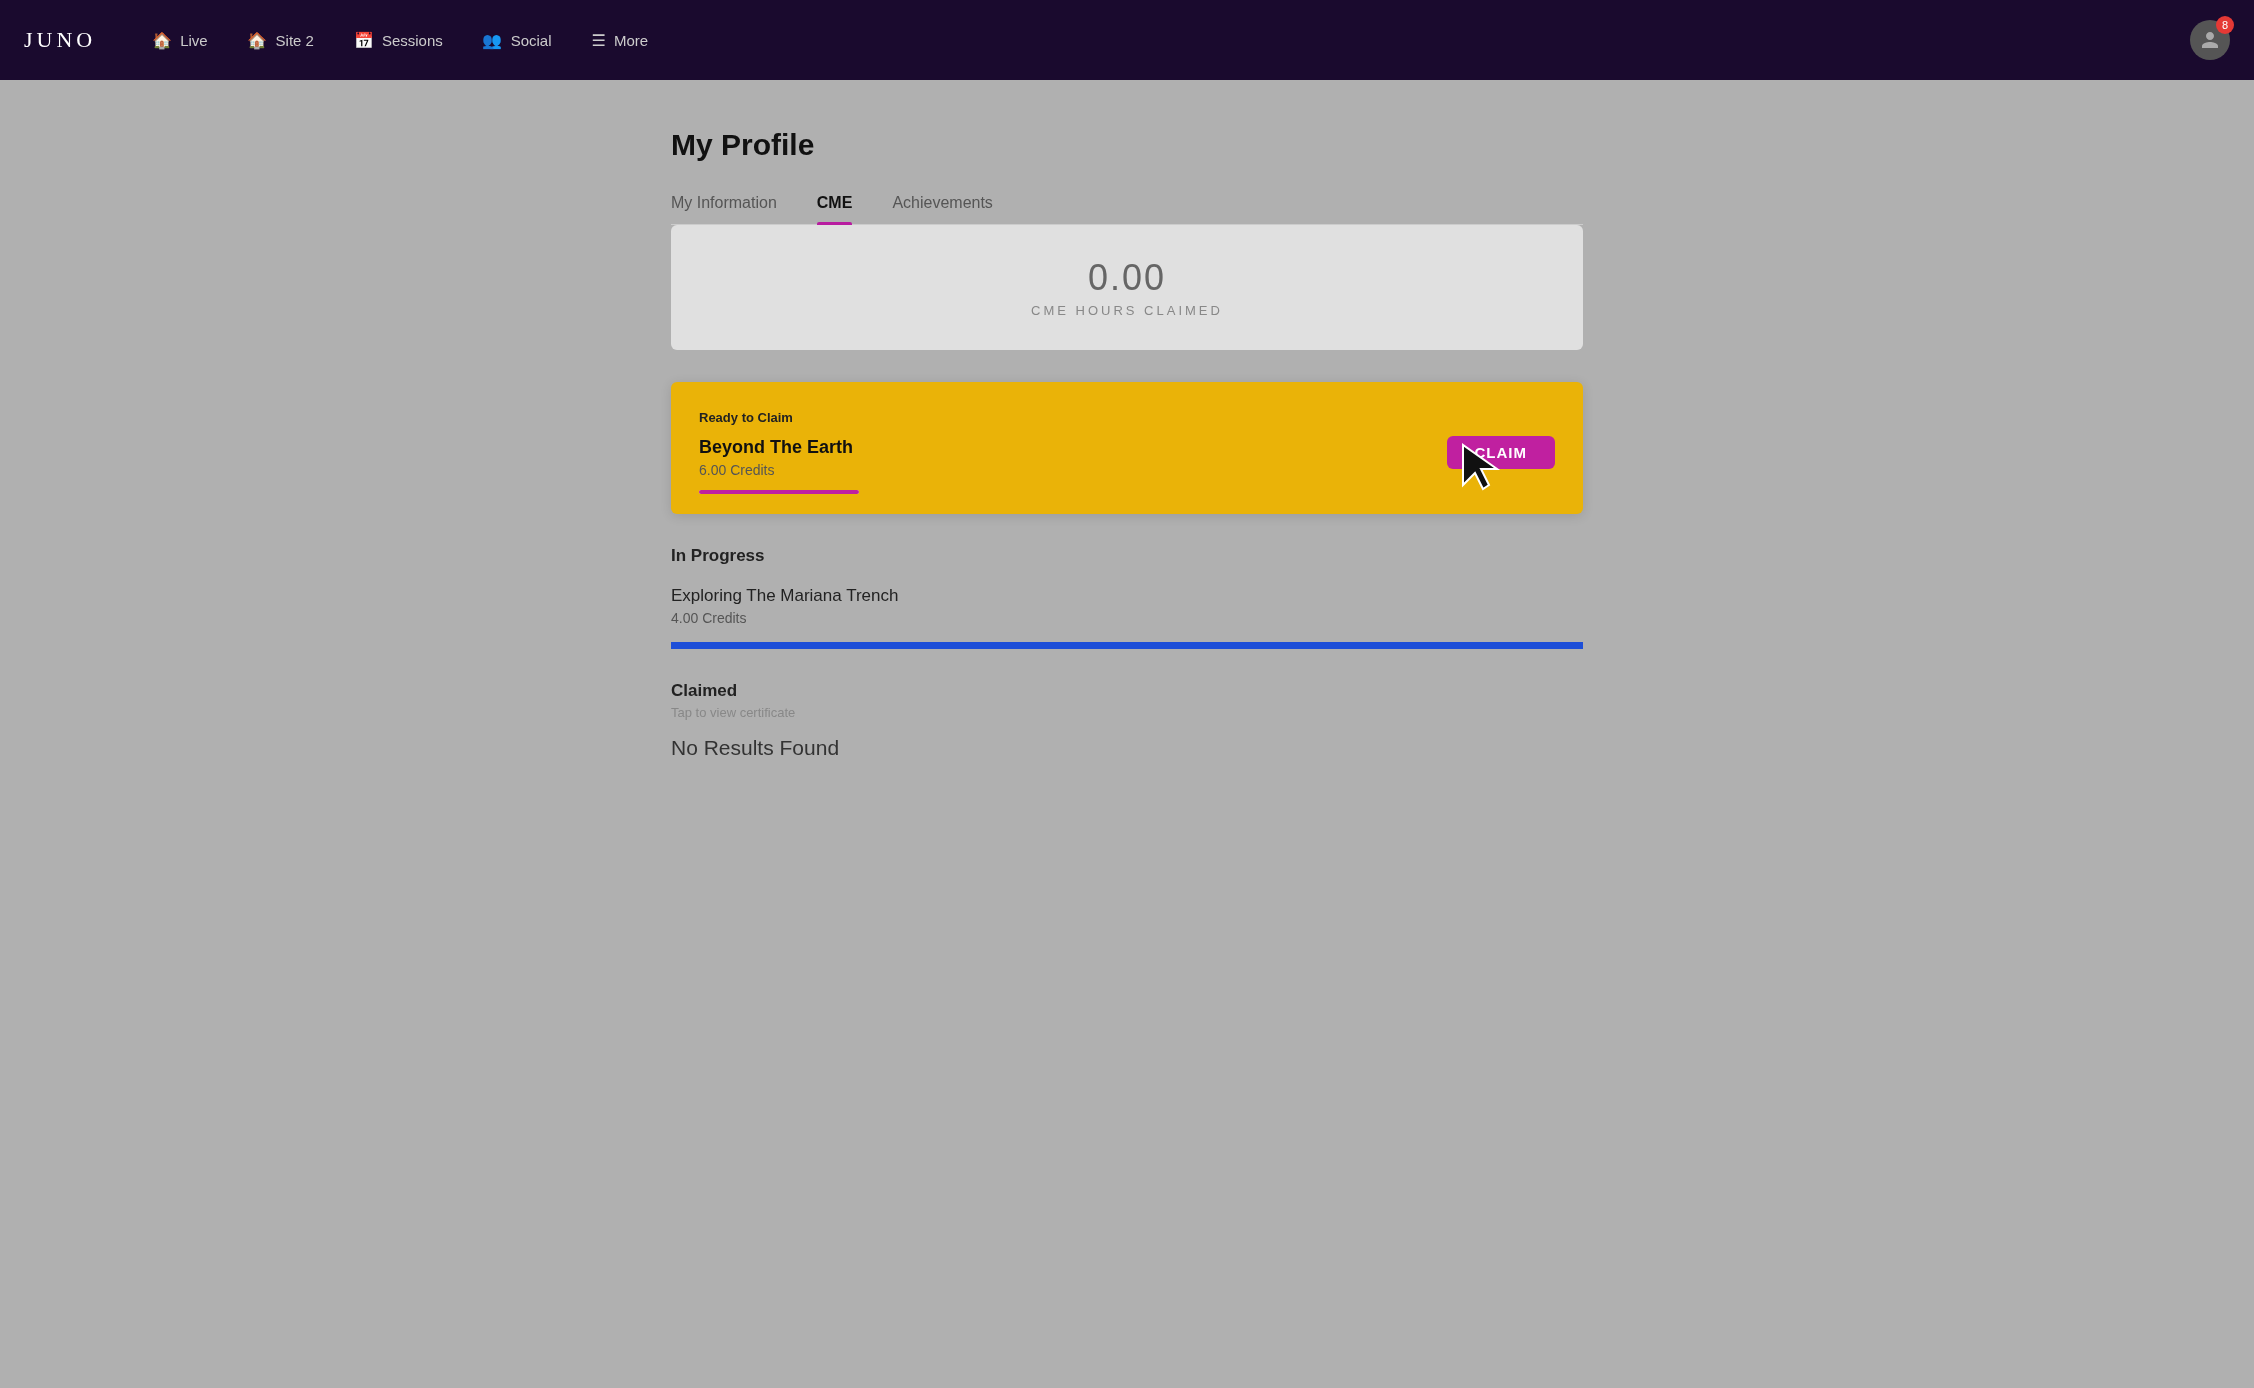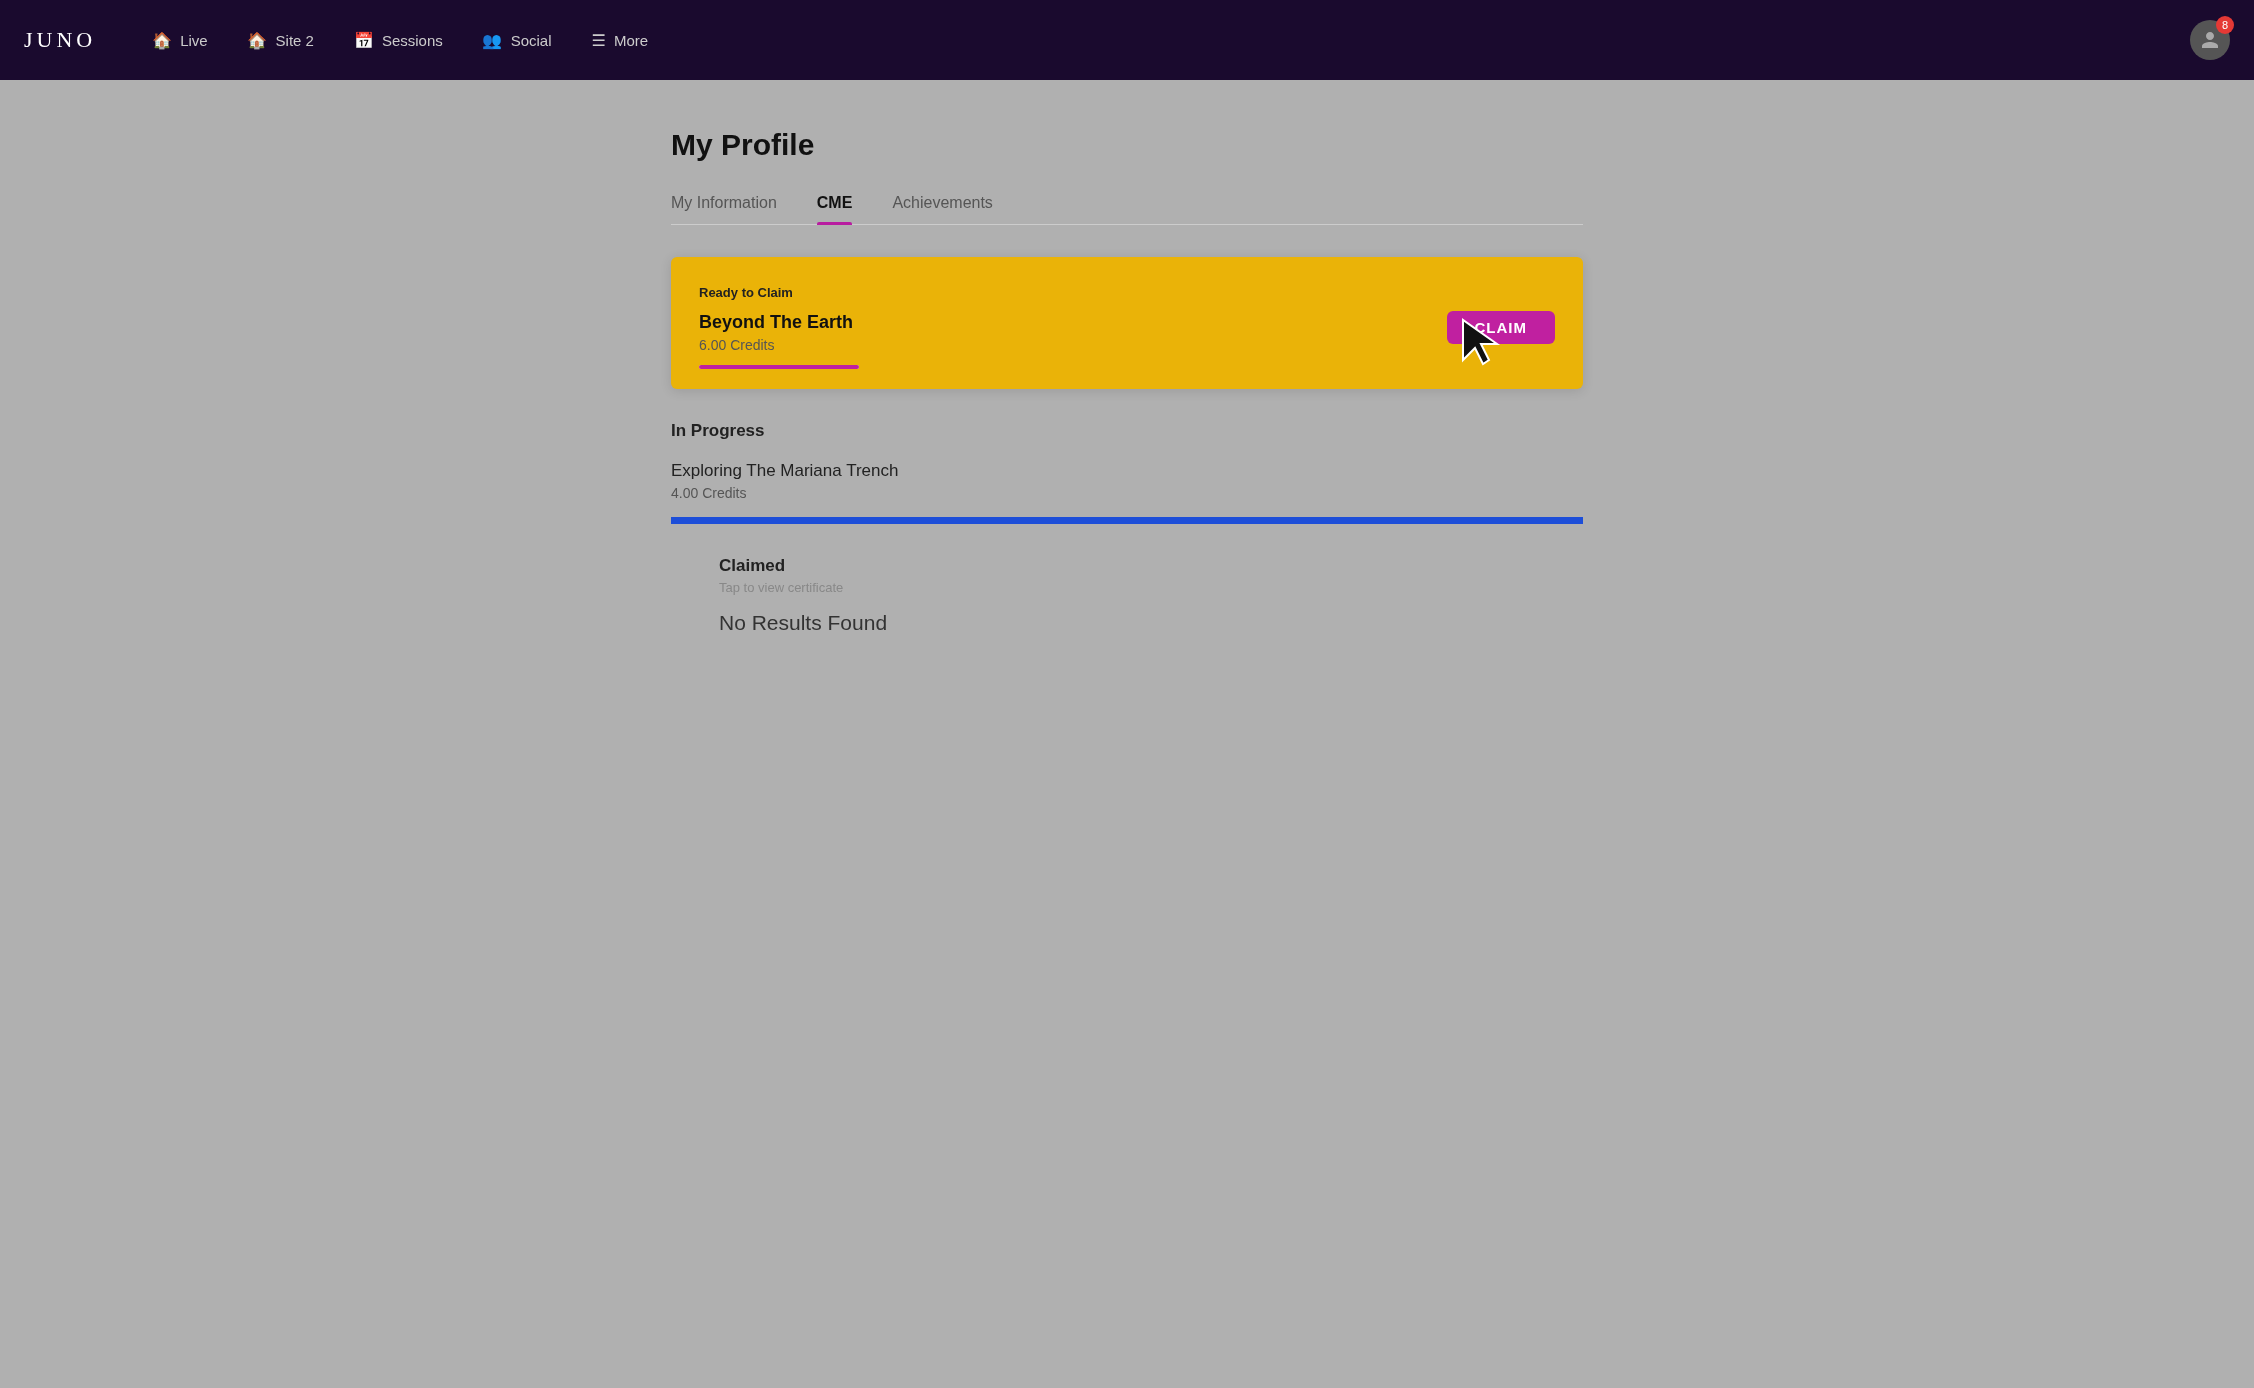--- a/index.html
+++ b/index.html
@@ -234,21 +234,20 @@
       margin-bottom: 4px;
     }
     .course-credits {
       font-size: 14px;
       color: #555;
     }
 
     
     .claimed-section {
       margin-top: 32px;
-      margin-left: 48px;
     }
     .no-results {
       font-size: 21px;
       color: #333;
       margin-top: 4px;
     }
   </style>
 </head>
 <body>
 
@@ -286,20 +285,24 @@
 
 <div class="page-content">
   <h1 class="page-title">My Profile</h1>
 
   <div class="tabs">
     <div class="tab">My Information</div>
     <div class="tab active">CME</div>
     <div class="tab">Achievements</div>
   </div>
 
+  <div class="cme-hours-box">
+    <div class="cme-hours-number">0.00</div>
+    <div class="cme-hours-label">CME HOURS CLAIMED</div>
+  </div>
 
   <div class="section">
     <div class="claim-card">
       <div class="claim-card-left">
         <div class="claim-card-title">Ready to Claim</div>
         <div class="claim-item-name">Beyond The Earth</div>
         <div class="claim-item-credits">6.00 Credits</div>
         <div class="progress-bar-container">
           <div class="progress-bar-fill"></div>
         </div>

